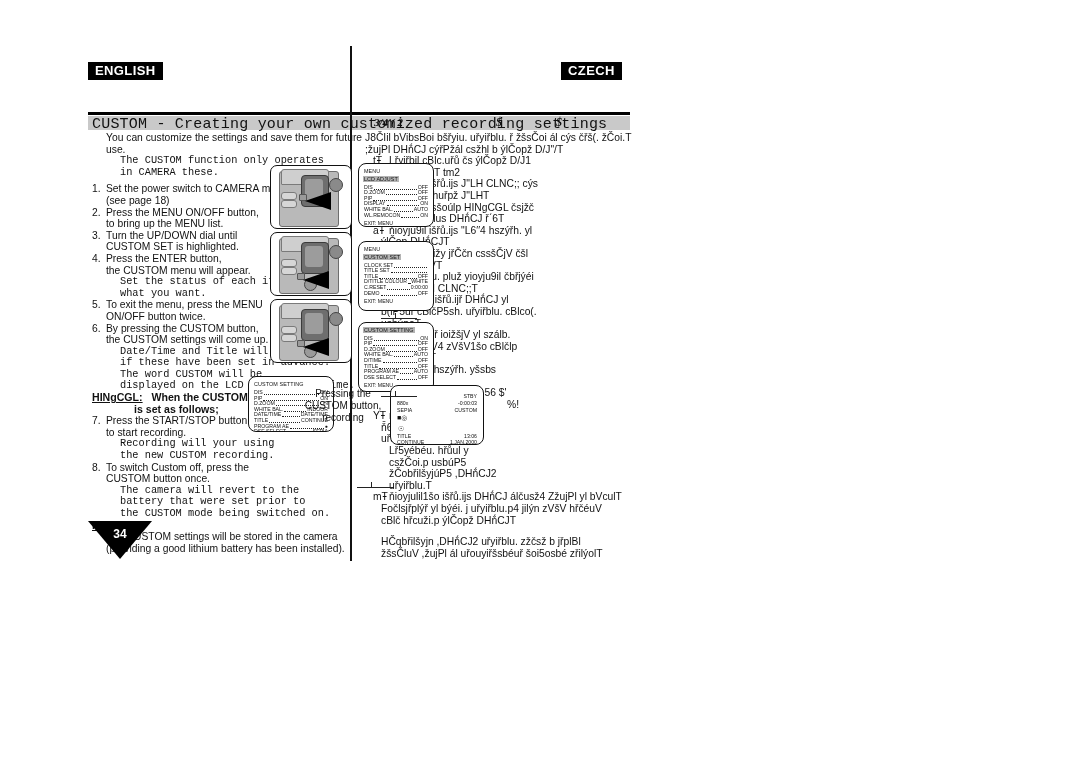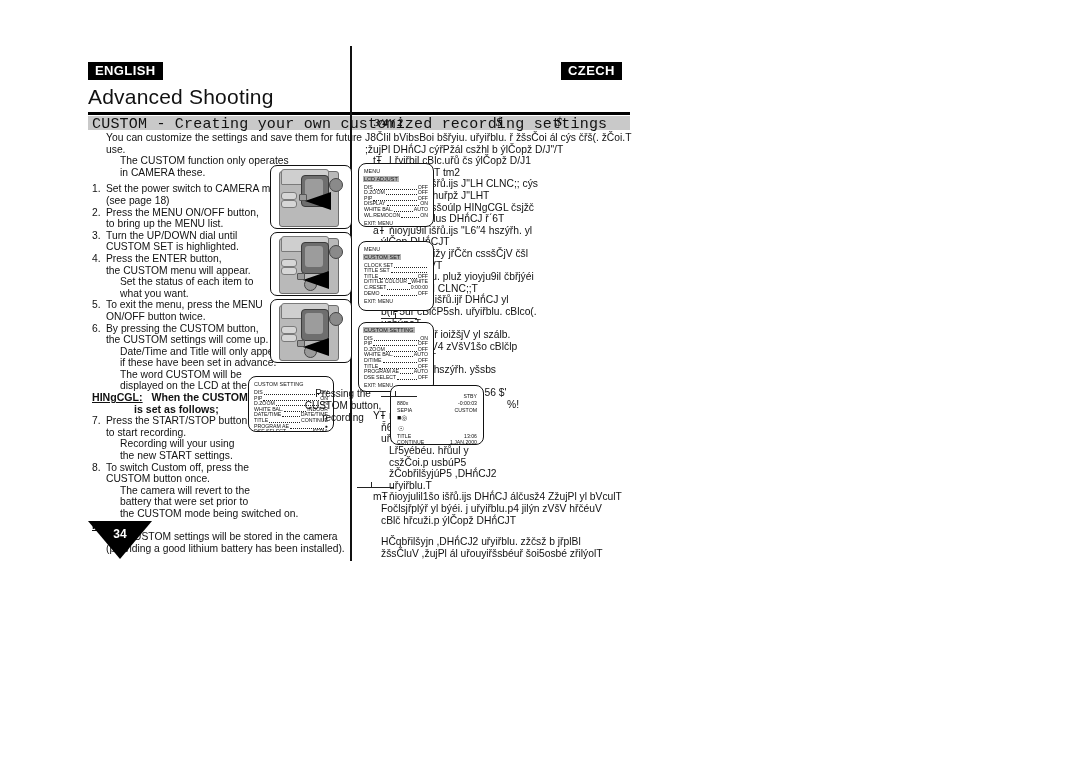--- a/index.html
+++ b/index.html
@@ -46,21 +46,21 @@
   
   .col-divider{position:absolute;left:350px;top:46px;width:1.5px;height:515px;background:#111;}
 
   
   .col{position:absolute;font-size:10.3px;line-height:11.6px;color:#111;}
   #col-en{left:92px;top:132px;width:256px;}
   #col-cz{left:357px;top:132px;width:272px;}
 
   .ln{white-space:nowrap;}
   .ind1{padding-left:14px;}
-  .ind2{padding-left:28px;}
+  .ind2{padding-left:28px;font-family:Liberation Mono, monospace;}
   .ind3{padding-left:42px;}
   .num{display:inline-block;width:14px;}
   .gap{height:5px;}
 
   .ex-head{font-weight:bold;font-size:10.6px;}
   .ex-head u{text-decoration:underline;}
   .note-head{font-weight:bold;font-size:10.6px;text-decoration:underline;}
 
   .cz-line{white-space:nowrap;font-size:10.3px;line-height:11.6px;}
   .cz-mark{display:inline-block;width:16px;}
@@ -173,21 +173,20 @@
   
 </style>
 </head>
 <body>
 
 <div class="page">
 
   <div class="lang-tag" id="lang-en">ENGLISH</div>
   <div class="lang-tag" id="lang-cz">CZECH</div>
 
-  <div class="chapter-title">Advanced Shooting</div>
 
   <div class="rule-thick"></div>
 
   <div class="section-bar">
     <span class="en">CUSTOM - Creating your own customized recording settings</span>
     <span class="cz">3/4'(  2</span>
     <span class="cz2">$</span>
     <span class="cz3">$</span>
   </div>
 
@@ -215,21 +214,21 @@
       <div class="ln"><span class="num"></span><span>the CUSTOM settings will come up.</span></div>
       <div class="ln ind2">Date/Time and Title will only appear</div>
       <div class="ln ind2">if these have been set in advance.</div>
       <div class="ln ind2">The word  CUSTOM  will be</div>
       <div class="ln ind2">displayed on the LCD at the same time.</div>
       <div class="ln ex-head"><u>HINgCGL:</u><span>&nbsp;&nbsp; When the CUSTOM SET</span></div>
       <div class="ln ex-head ind3">is set as follows;</div>
       <div class="ln"><span class="num">7.</span><span>Press the START/STOP button</span></div>
       <div class="ln"><span class="num"></span><span>to start recording.</span></div>
       <div class="ln ind2">Recording will your using</div>
-      <div class="ln ind2">the new START settings.</div>
+      <div class="ln ind2">the new CUSTOM recording.</div>
       <div class="ln"><span class="num">8.</span><span>To switch Custom off, press the</span></div>
       <div class="ln"><span class="num"></span><span>CUSTOM button once.</span></div>
       <div class="ln ind2">The camera will revert to the</div>
       <div class="ln ind2">battery that were set prior to</div>
       <div class="ln ind2">the CUSTOM mode being switched on.</div>
       <div class="ln note-head">Note:</div>
       <div class="ln ind1">The CUSTOM settings will be stored in the camera</div>
       <div class="ln ind1">(providing a good lithium battery has been installed).</div>
     </div>
 

